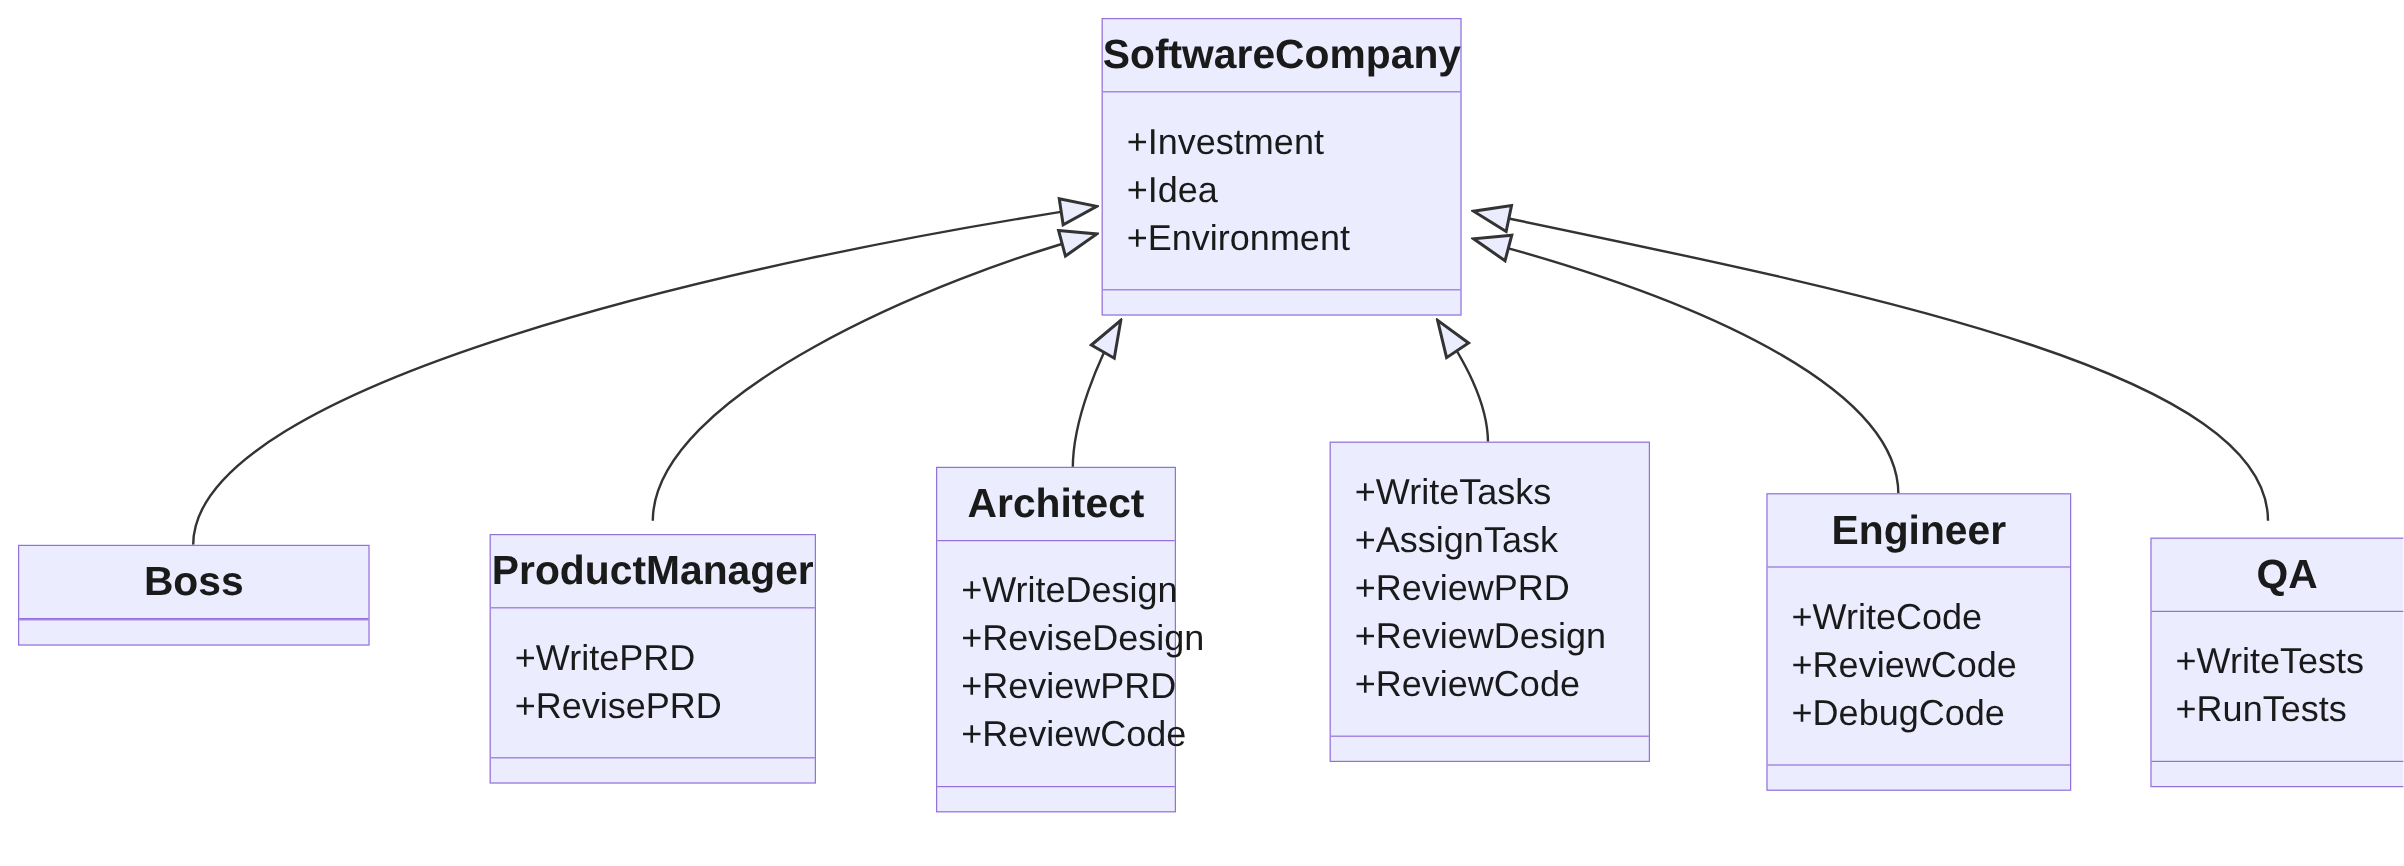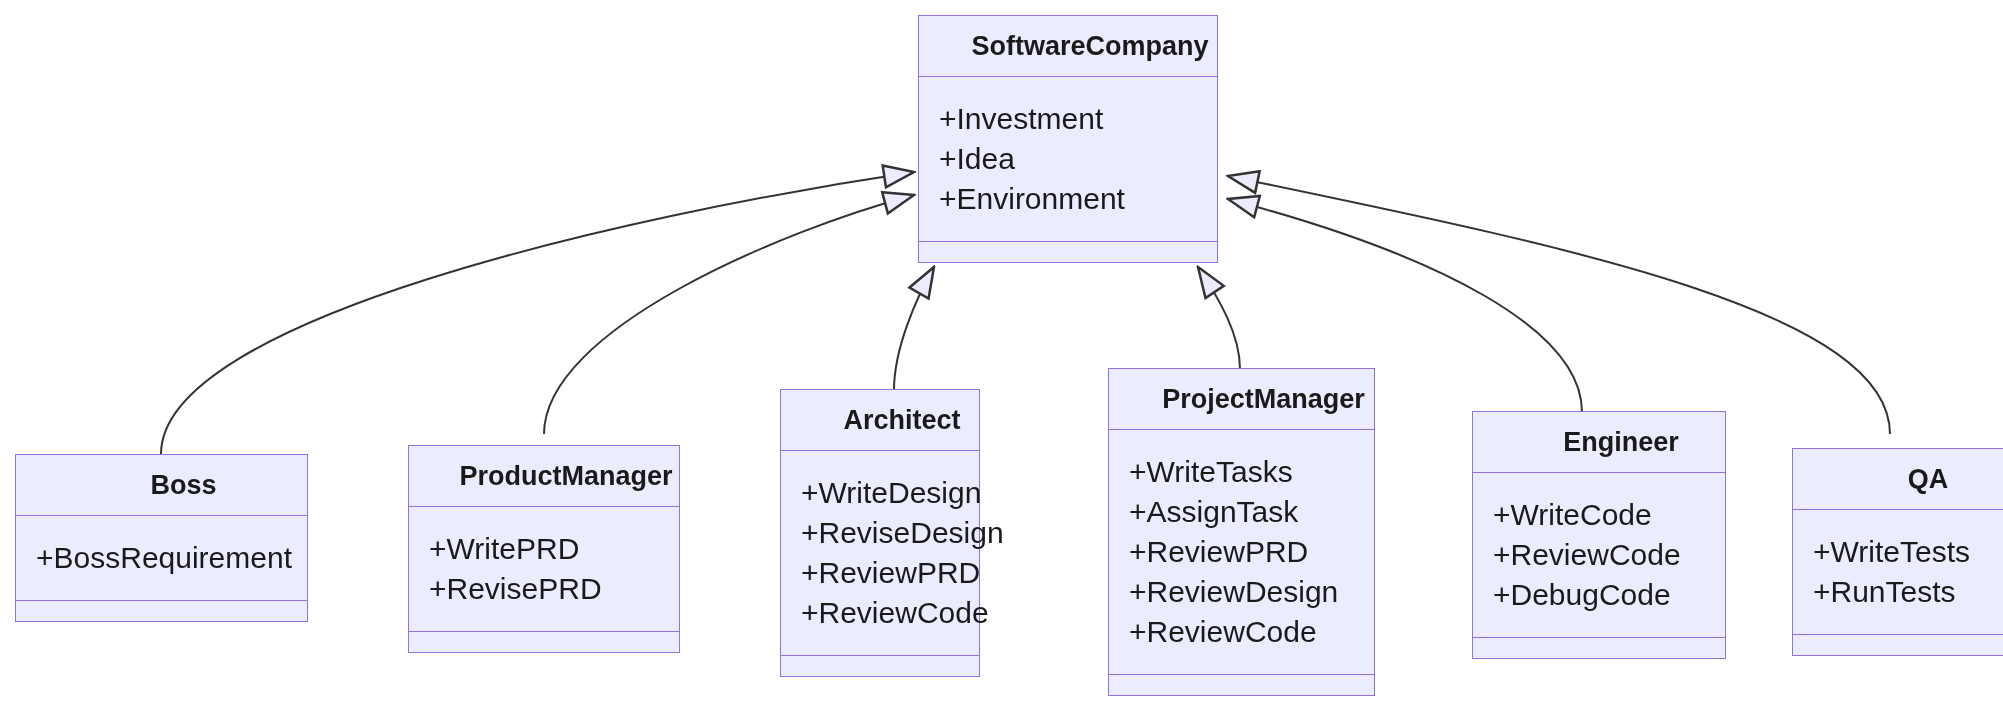--- a/index.html
+++ b/index.html
@@ -26,24 +26,23 @@
     box-sizing: border-box;
     background: var(--class-fill, #ECECFF);
     border: 1.5px solid var(--class-border, #9370DB);
     color: var(--text, #1a1a1a);
   }
   .uml-class-title {
     height: 60px;
     line-height: 60px;
     text-align: center;
     font-weight: bold;
-    font-size: 27px;
+    font-size: 34px;
     border-bottom: 1.5px solid var(--class-border, #9370DB);
     white-space: nowrap;
-    padding-left: 44px;
   }
   .uml-class-members {
     padding: 22px 10px 22px 20px;
   }
   .uml-member {
     font-size: 30px;
     line-height: 40px;
     white-space: nowrap;
   }
   .uml-class-footer {
@@ -75,23 +74,20 @@
     <div class="uml-class-members">
         <div class="uml-member">+Investment</div>
         <div class="uml-member">+Idea</div>
         <div class="uml-member">+Environment</div>
       </div>
     <div class="uml-class-footer"></div>
   </div>
 
   <div class="uml-class" style="left:15px; top:454px; width:293px;">
     <div class="uml-class-title">Boss</div>
-    <div class="uml-class-members">
-        <div class="uml-member">+BossRequirement</div>
-      </div>
     <div class="uml-class-footer"></div>
   </div>
 
   <div class="uml-class" style="left:408px; top:433px; width:272px;margin-top:12px;">
     <div class="uml-class-title">ProductManager</div>
     <div class="uml-class-members">
         <div class="uml-member">+WritePRD</div>
         <div class="uml-member">+RevisePRD</div>
       </div>
     <div class="uml-class-footer"></div>
@@ -102,21 +98,20 @@
     <div class="uml-class-members">
         <div class="uml-member">+WriteDesign</div>
         <div class="uml-member">+ReviseDesign</div>
         <div class="uml-member">+ReviewPRD</div>
         <div class="uml-member">+ReviewCode</div>
       </div>
     <div class="uml-class-footer"></div>
   </div>
 
   <div class="uml-class" style="left:1108px; top:368px; width:267px;">
-    <div class="uml-class-title">ProjectManager</div>
     <div class="uml-class-members">
         <div class="uml-member">+WriteTasks</div>
         <div class="uml-member">+AssignTask</div>
         <div class="uml-member">+ReviewPRD</div>
         <div class="uml-member">+ReviewDesign</div>
         <div class="uml-member">+ReviewCode</div>
       </div>
     <div class="uml-class-footer"></div>
   </div>
 

